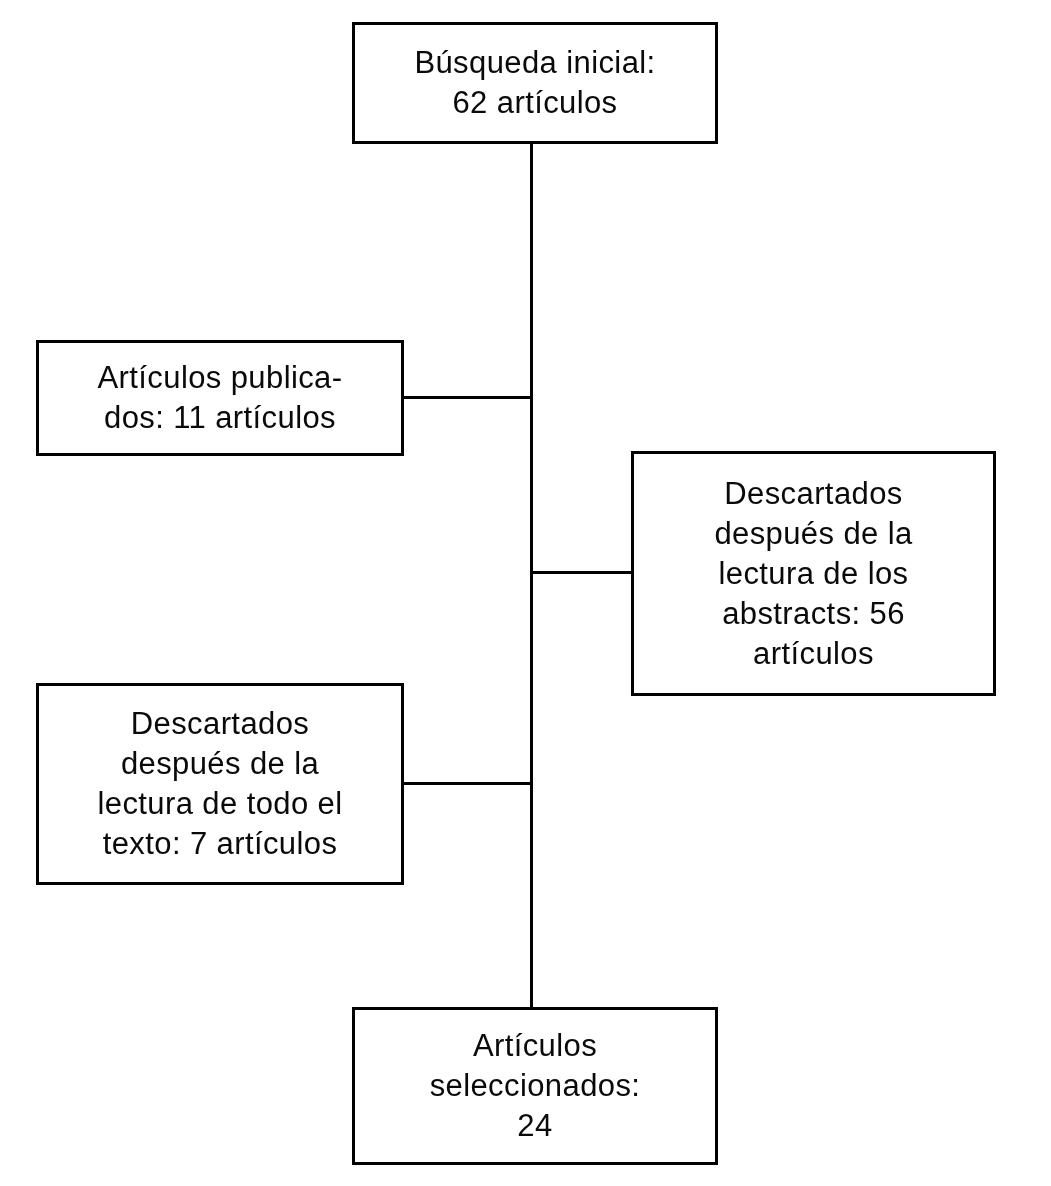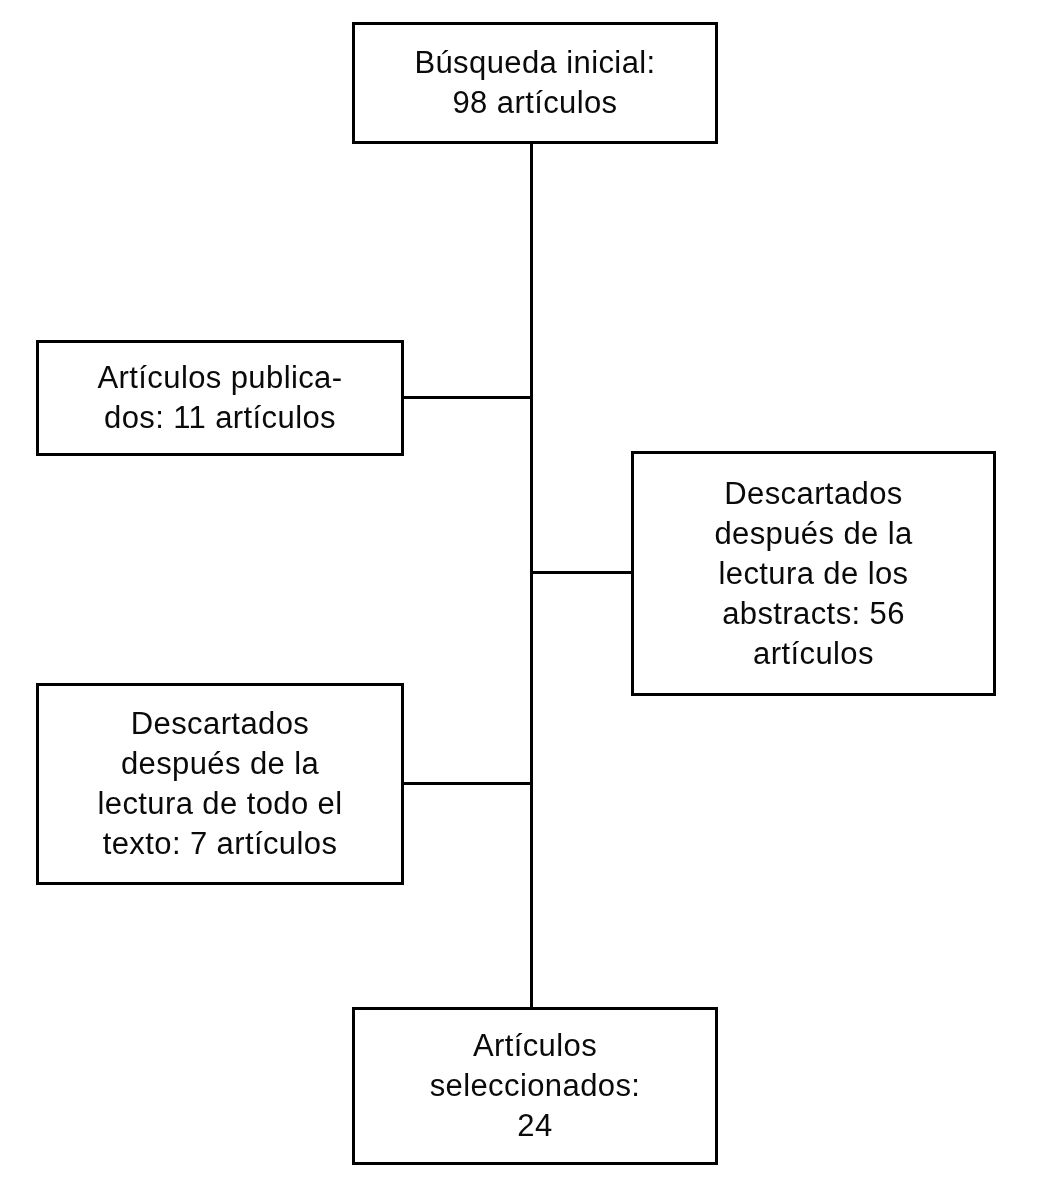--- a/index.html
+++ b/index.html
@@ -53,21 +53,21 @@
 
 <div class="canvas">
 
   <div class="line" id="connector-trunk"></div>
   <div class="line" id="connector-published"></div>
   <div class="line" id="connector-abstracts"></div>
   <div class="line" id="connector-fulltext"></div>
 
   <div class="node" id="node-initial-search">
     <span class="label">Búsqueda inicial:
-98 artículos</span>
+62 artículos</span>
   </div>
 
   <div class="node" id="node-published">
     <span class="label">Artículos publica-
 dos: 11 artículos</span>
   </div>
 
   <div class="node" id="node-discarded-abstracts">
     <span class="label">Descartados
 después de la

